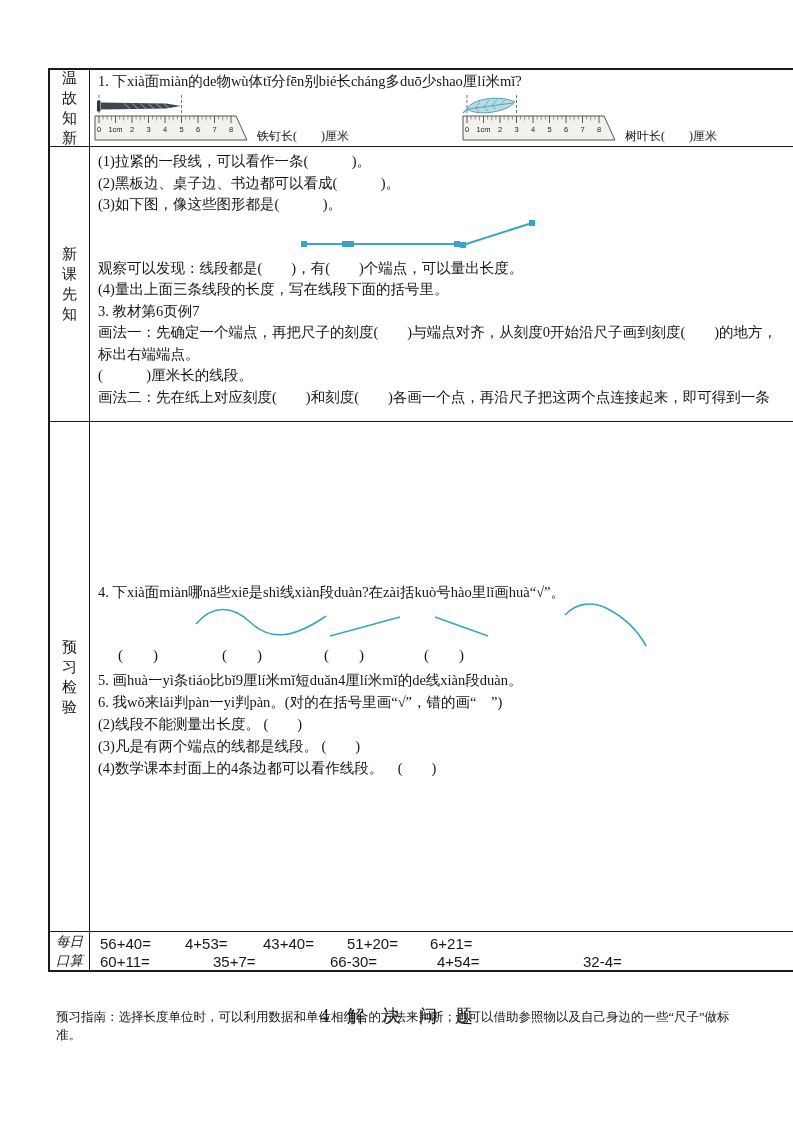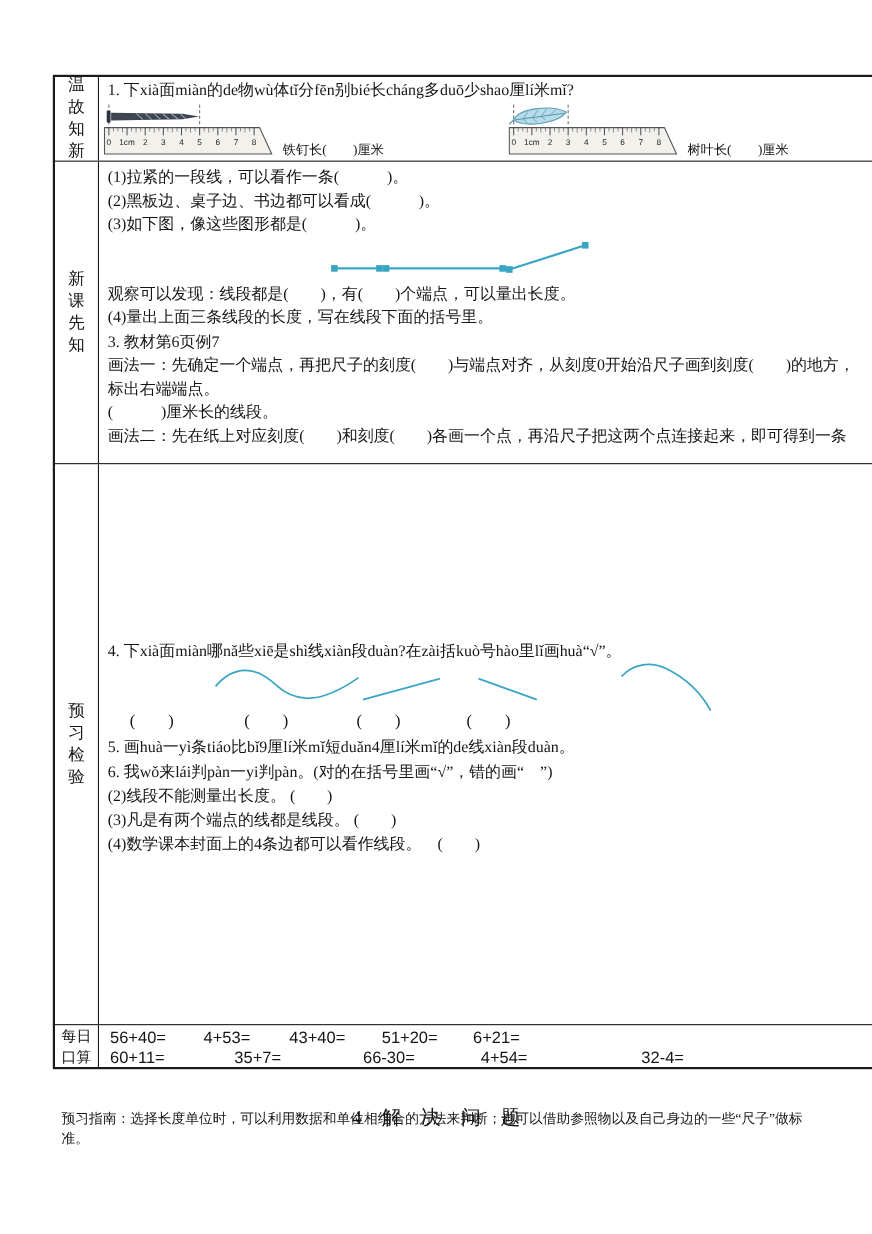--- a/index.html
+++ b/index.html
@@ -5,21 +5,21 @@
   html,body{margin:0;padding:0;background:#fff;}
   .sheet{position:relative;width:793px;height:1122px;background:#ffffff;
          font-family:"Liberation Serif","DejaVu Serif",serif;color:#151515;}
   .wtable{position:absolute;left:48px;top:68px;width:784px;height:904px;
           border:2px solid #1a1a1a;display:flex;flex-direction:column;box-sizing:border-box;}
   .wrow{display:flex;box-sizing:border-box;border-bottom:1.5px solid #1a1a1a;}
   .wrow.last{border-bottom:none;}
   .wlabel{width:40px;min-width:40px;border-right:1.5px solid #1a1a1a;display:flex;
           align-items:center;justify-content:center;font-size:15px;box-sizing:border-box;}
   .vtext{width:17px;line-height:20px;text-align:center;word-break:break-all;}
-  .htext{width:32px;line-height:19px;text-align:center;font-size:13.5px;}
+  .htext{width:32px;line-height:19px;text-align:center;font-size:13.5px;font-style:italic;}
   .wcontent{position:relative;flex:1;font-size:14.5px;box-sizing:border-box;}
   .tline{line-height:21.5px;white-space:nowrap;}
   .pad{padding:4px 8px 0 8px;}
   .figrow{position:absolute;display:flex;align-items:flex-end;}
   .figlabel{margin-left:3px;font-size:12px;white-space:nowrap;line-height:16px;}
   .seg-diagram{height:42px;position:relative;}
   .seg-diagram svg{position:absolute;left:200px;top:0;}
   .curves-wrap{height:46px;margin-top:-4px;position:relative;}
   .curves-wrap svg{position:absolute;left:88px;top:0;}
   .bracket-row{position:relative;height:23px;}

